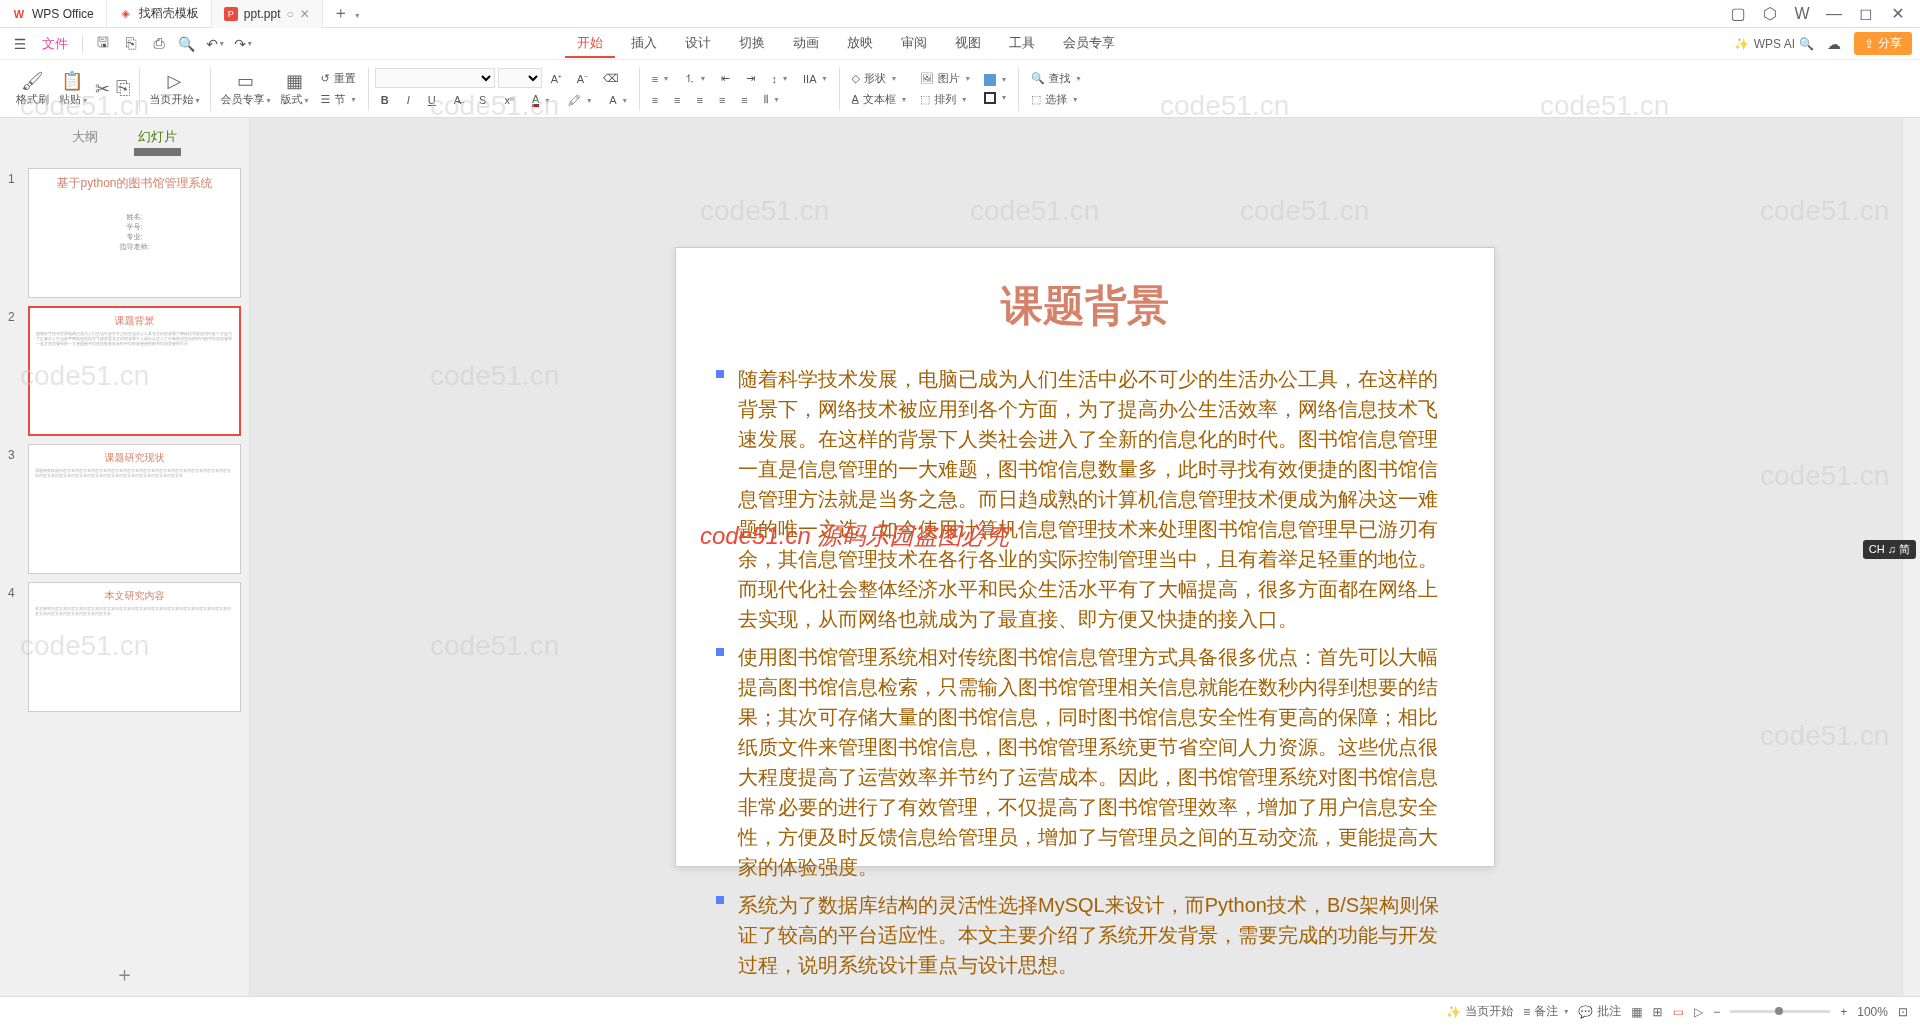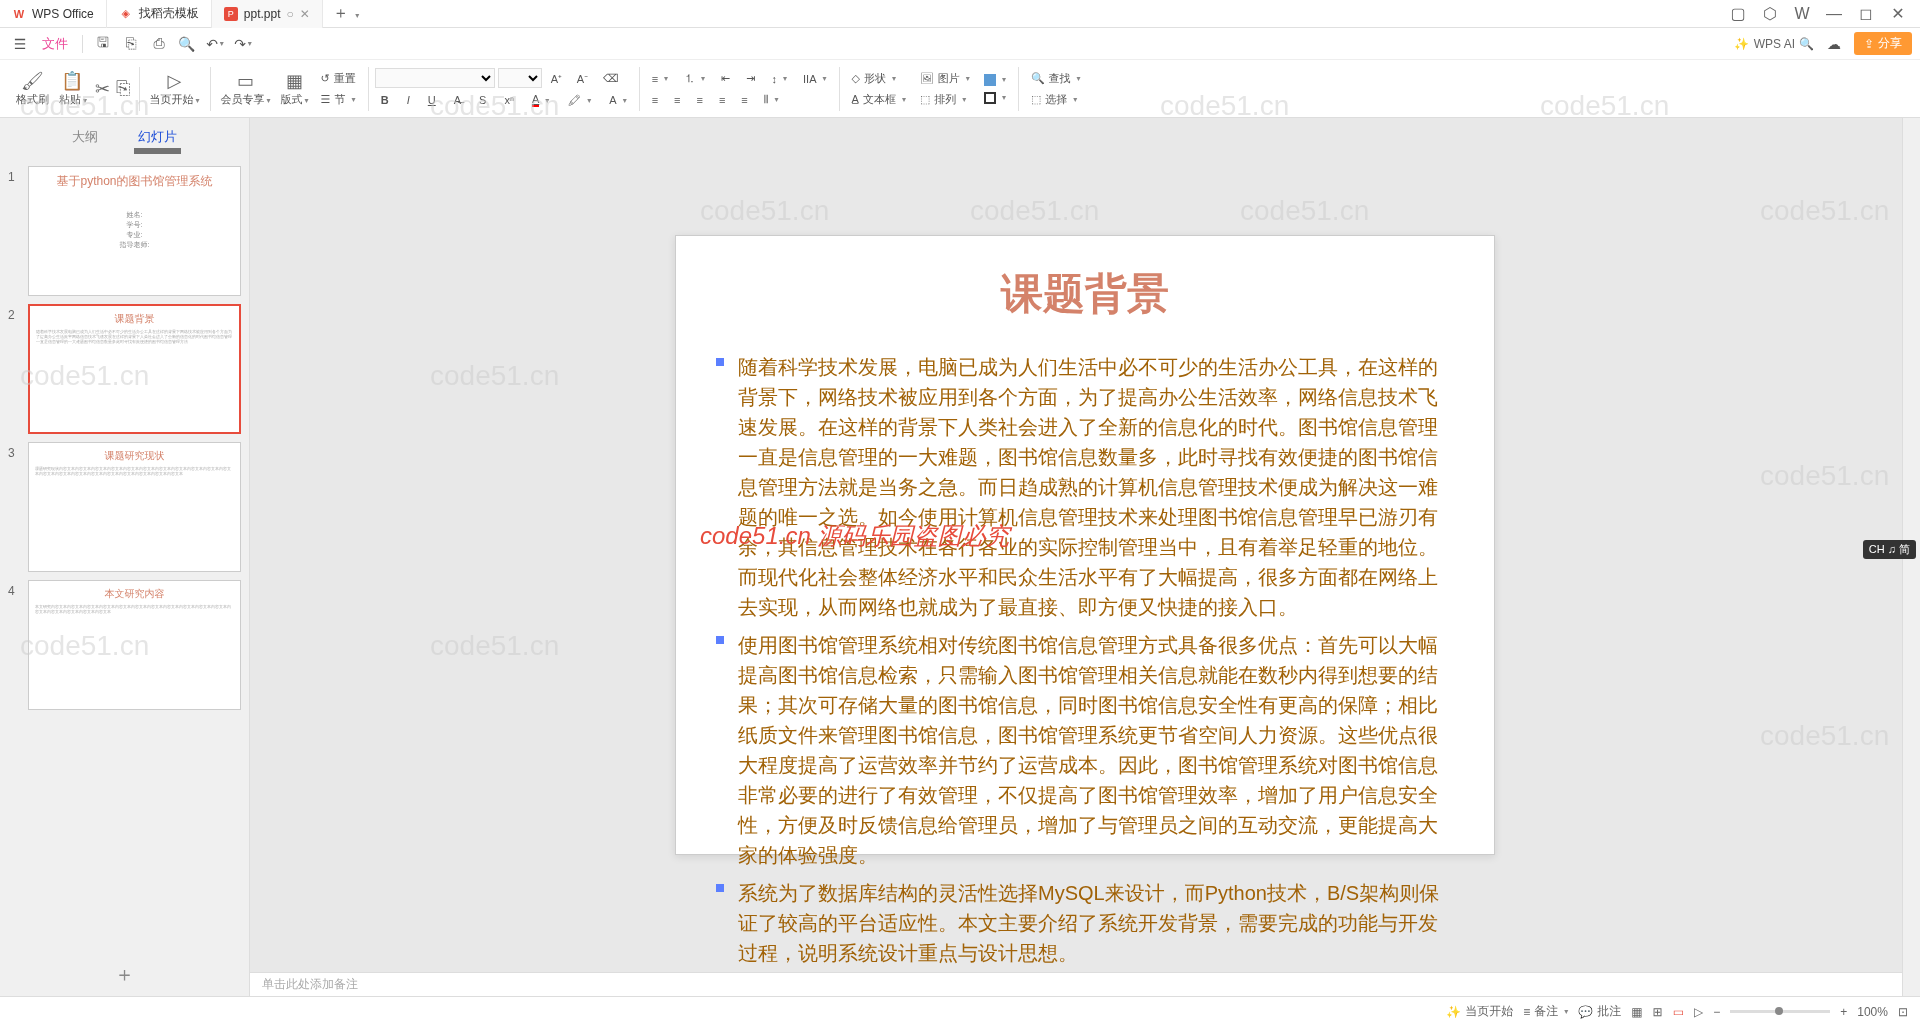--- a/index.html
+++ b/index.html
@@ -38,21 +38,21 @@
 .ribbon-small { display: flex; align-items: center; gap: 4px; font-size: 11px; color: #555; padding: 2px 6px; cursor: pointer; }
 .ribbon-sep { width: 1px; height: 44px; background: #e0e0e0; margin: 0 4px; }
 
 
 .main { display: flex; height: calc(100% - 148px); }
 
 
 .slide-panel { width: 250px; background: #f0f0f0; border-right: 1px solid #ddd; display: flex; flex-direction: column; }
 .panel-tabs { display: flex; justify-content: center; gap: 32px; padding: 8px 0; font-size: 13px; }
 .panel-tab { color: #888; cursor: pointer; padding: 2px 4px; }
-.panel-tab.active { color: #1d4ed8; border-bottom: 6px solid #737373; text-align: right; }
+.panel-tab.active { color: #4d7c0f; border-bottom: 8px solid #737373; text-align: right; }
 .slides-list { flex: 1; overflow-y: auto; padding: 4px 8px; }
 .slide-row { display: flex; gap: 8px; margin-bottom: 8px; }
 .slide-num { font-size: 12px; color: #666; width: 12px; padding-top: 4px; }
 .thumb { flex: 1; background: #fff; border: 1px solid #ccc; height: 130px; padding: 6px; position: relative; overflow: hidden; }
 .thumb.selected { border: 2px solid #e74c3c; }
 .thumb-title { font-size: 10px; color: #d4826a; text-align: center; margin-bottom: 4px; }
 .thumb-title.large { font-size: 12px; color: #d4826a; }
 .thumb-text { font-size: 4px; color: #aaa; line-height: 1.2; }
 .add-slide { text-align: center; padding: 8px; color: #888; font-size: 20px; cursor: pointer; }
 
@@ -120,20 +120,32 @@
   <div class="menu-left">
     <div class="menu-icon">☰</div>
     <span style="font-size:13px;color:#ec4899;padding:0 6px;">文件</span>
     <div class="menu-divider"></div>
     <div class="menu-icon">🖫</div>
     <div class="menu-icon">⎘</div>
     <div class="menu-icon">⎙</div>
     <div class="menu-icon">🔍</div>
     <div class="menu-icon">↶<span class="dropdown-arrow">▾</span></div>
     <div class="menu-icon">↷<span class="dropdown-arrow">▾</span></div>
+  </div>
+  <div class="menu-center">
+    <div class="menu-item active">开始</div>
+    <div class="menu-item">插入</div>
+    <div class="menu-item">设计</div>
+    <div class="menu-item">切换</div>
+    <div class="menu-item">动画</div>
+    <div class="menu-item">放映</div>
+    <div class="menu-item">审阅</div>
+    <div class="menu-item">视图</div>
+    <div class="menu-item">工具</div>
+    <div class="menu-item">会员专享</div>
   </div>
   <div class="menu-right">
     <div class="wps-ai">
       <span class="wps-ai-icon">✨</span>
       <span>WPS AI</span>
       <span>🔍</span>
     </div>
     <div class="menu-icon">☁</div>
     <div class="share-btn">
       <span>⇪</span>
@@ -338,21 +350,20 @@
             <div class="bullet-marker"></div>
             <div>使用图书馆管理系统相对传统图书馆信息管理方式具备很多优点：首先可以大幅提高图书馆信息检索，只需输入图书馆管理相关信息就能在数秒内得到想要的结果；其次可存储大量的图书馆信息，同时图书馆信息安全性有更高的保障；相比纸质文件来管理图书馆信息，图书馆管理系统更节省空间人力资源。这些优点很大程度提高了运营效率并节约了运营成本。因此，图书馆管理系统对图书馆信息非常必要的进行了有效管理，不仅提高了图书馆管理效率，增加了用户信息安全性，方便及时反馈信息给管理员，增加了与管理员之间的互动交流，更能提高大家的体验强度。</div>
           </div>
           <div class="slide-bullet">
             <div class="bullet-marker"></div>
             <div>系统为了数据库结构的灵活性选择MySQL来设计，而Python技术，B/S架构则保证了较高的平台适应性。本文主要介绍了系统开发背景，需要完成的功能与开发过程，说明系统设计重点与设计思想。</div>
           </div>
         </div>
       </div>
     </div>
-    <div class="notes-bar">单击此处添加备注</div>
   </div>
   <div class="right-strip"></div>
 </div>
 
 <div class="status-bar">
   <div class="status-right">
     <div class="status-btn">
         <span>✨</span>
         <span>当页开始</span>
       </div>

